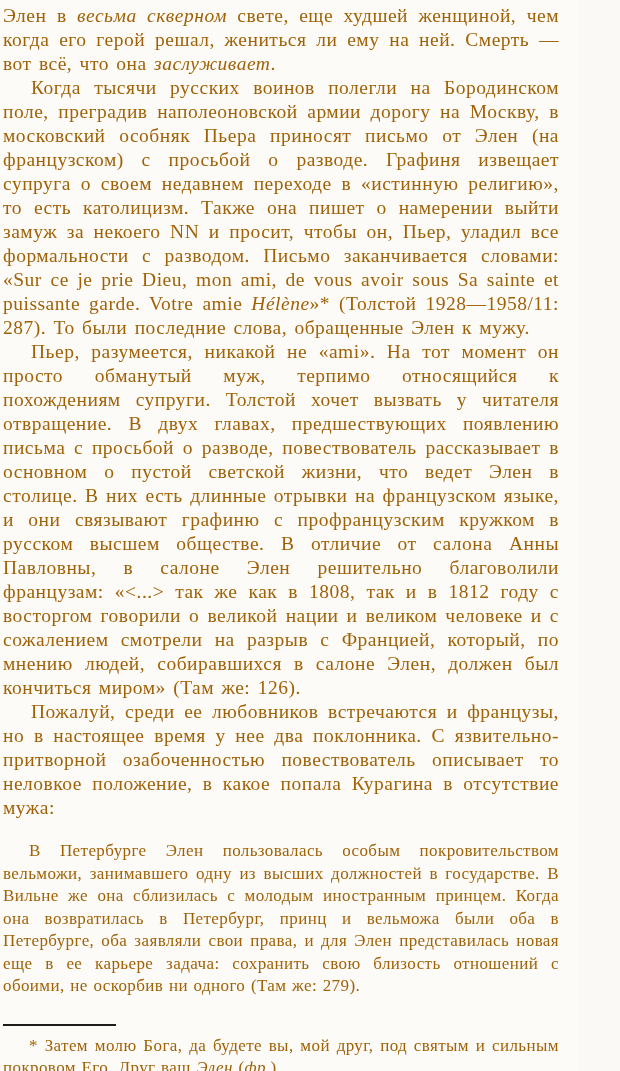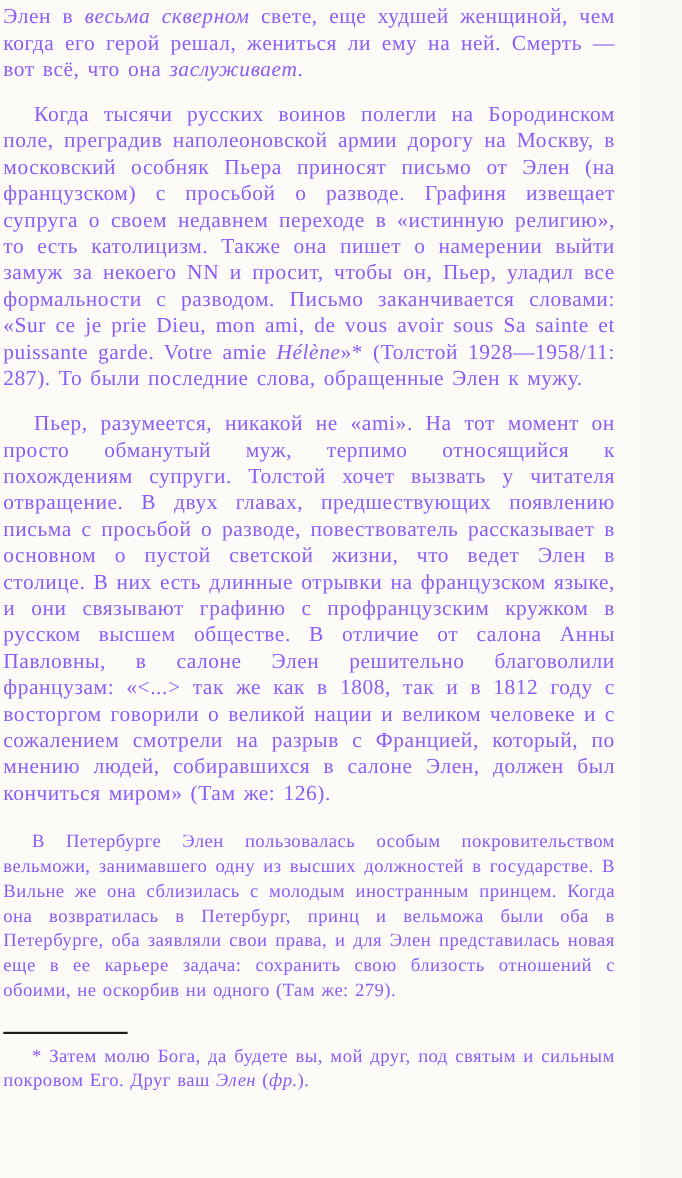--- a/index.html
+++ b/index.html
@@ -6,34 +6,34 @@
     margin: 0;
     padding: 0;
     background: #faf9f6;
   }
   .page {
     position: relative;
     box-sizing: border-box;
     width: 578px;
     height: 1071px;
     background: #fcfbf8;
-    color: #8b5cf6;
+    color: #a16207;
     font-family: "Liberation Serif", serif;
     padding: 4px 19px 0 3px;
     overflow: hidden;
   }
   .para {
     margin: 0;
     font-size: 19.5px;
     line-height: 24px;
     text-align: justify;
     letter-spacing: 0.5px;
     word-spacing: 2px;
   }
-  .indent { text-indent: 28px; margin-top: 17px; }
+  .indent { text-indent: 28px; }
   .it { font-style: italic; }
   .quote {
     margin: 20px 0 0 0;
     font-size: 17px;
     line-height: 22.5px;
     text-align: justify;
     text-indent: 26px;
     letter-spacing: 0.4px;
     word-spacing: 1px;
   }
@@ -64,20 +64,21 @@
 
 <div class="page">
 
   <div>
     <p class="para"><span>Элен в </span><span class="it">весьма скверном</span><span> свете, еще худшей женщиной, чем когда его герой решал, жениться ли ему на ней. Смерть — вот всё, что она </span><span class="it">заслуживает</span><span>.</span></p>
 
     <p class="para indent"><span>Когда тысячи русских воинов полегли на Бородинском поле, преградив наполеоновской армии дорогу на Москву, в московский особняк Пьера приносят письмо от Элен (на французском) с просьбой о разводе. Графиня извещает супруга о своем недавнем переходе в «истинную религию», то есть католицизм. Также она пишет о намерении выйти замуж за некоего NN и просит, чтобы он, Пьер, уладил все формальности с разводом. Письмо заканчивается словами: «Sur ce je prie Dieu, mon ami, de vous avoir sous Sa sainte et puissante garde. Votre amie </span><span class="it">Hélène</span><span>»* (Толстой 1928—1958/11: 287). То были последние слова, обращенные Элен к мужу.</span></p>
 
     <p class="para indent"><span>Пьер, разумеется, никакой не «ami». На тот момент он просто обманутый муж, терпимо относящийся к похождениям супруги. Толстой хочет вызвать у читателя отвращение. В двух главах, предшествующих появлению письма с просьбой о разводе, повествователь рассказывает в основном о пустой светской жизни, что ведет Элен в столице. В них есть длинные отрывки на французском языке, и они связывают графиню с профранцузским кружком в русском высшем обществе. В отличие от салона Анны Павловны, в салоне Элен решительно благоволили французам: «&lt;...&gt; так же как в 1808, так и в 1812 году с восторгом говорили о великой нации и великом человеке и с сожалением смотрели на разрыв с Францией, который, по мнению людей, собиравшихся в салоне Элен, должен был кончиться миром» (Там же: 126).</span></p>
 
+    <p class="para indent"><span>Пожалуй, среди ее любовников встречаются и французы, но в настоящее время у нее два поклонника. С язвительно-притворной озабоченностью повествователь описывает то неловкое положение, в какое попала Курагина в отсутствие мужа:</span></p>
   </div>
 
   <blockquote class="quote"><span>В Петербурге Элен пользовалась особым покровительством вельможи, занимавшего одну из высших должностей в государстве. В Вильне же она сблизилась с молодым иностранным принцем. Когда она возвратилась в Петербург, принц и вельможа были оба в Петербурге, оба заявляли свои права, и для Элен представилась новая еще в ее карьере задача: сохранить свою близость отношений с обоими, не оскорбив ни одного (Там же: 279).</span></blockquote>
 
   <div class="footnote-rule"></div>
 
   <p class="footnote"><span>* Затем молю Бога, да будете вы, мой друг, под святым и сильным покровом Его. Друг ваш </span><span class="it">Элен</span><span> (</span><span class="it">фр.</span><span>).</span></p>
 
 
 </div>

